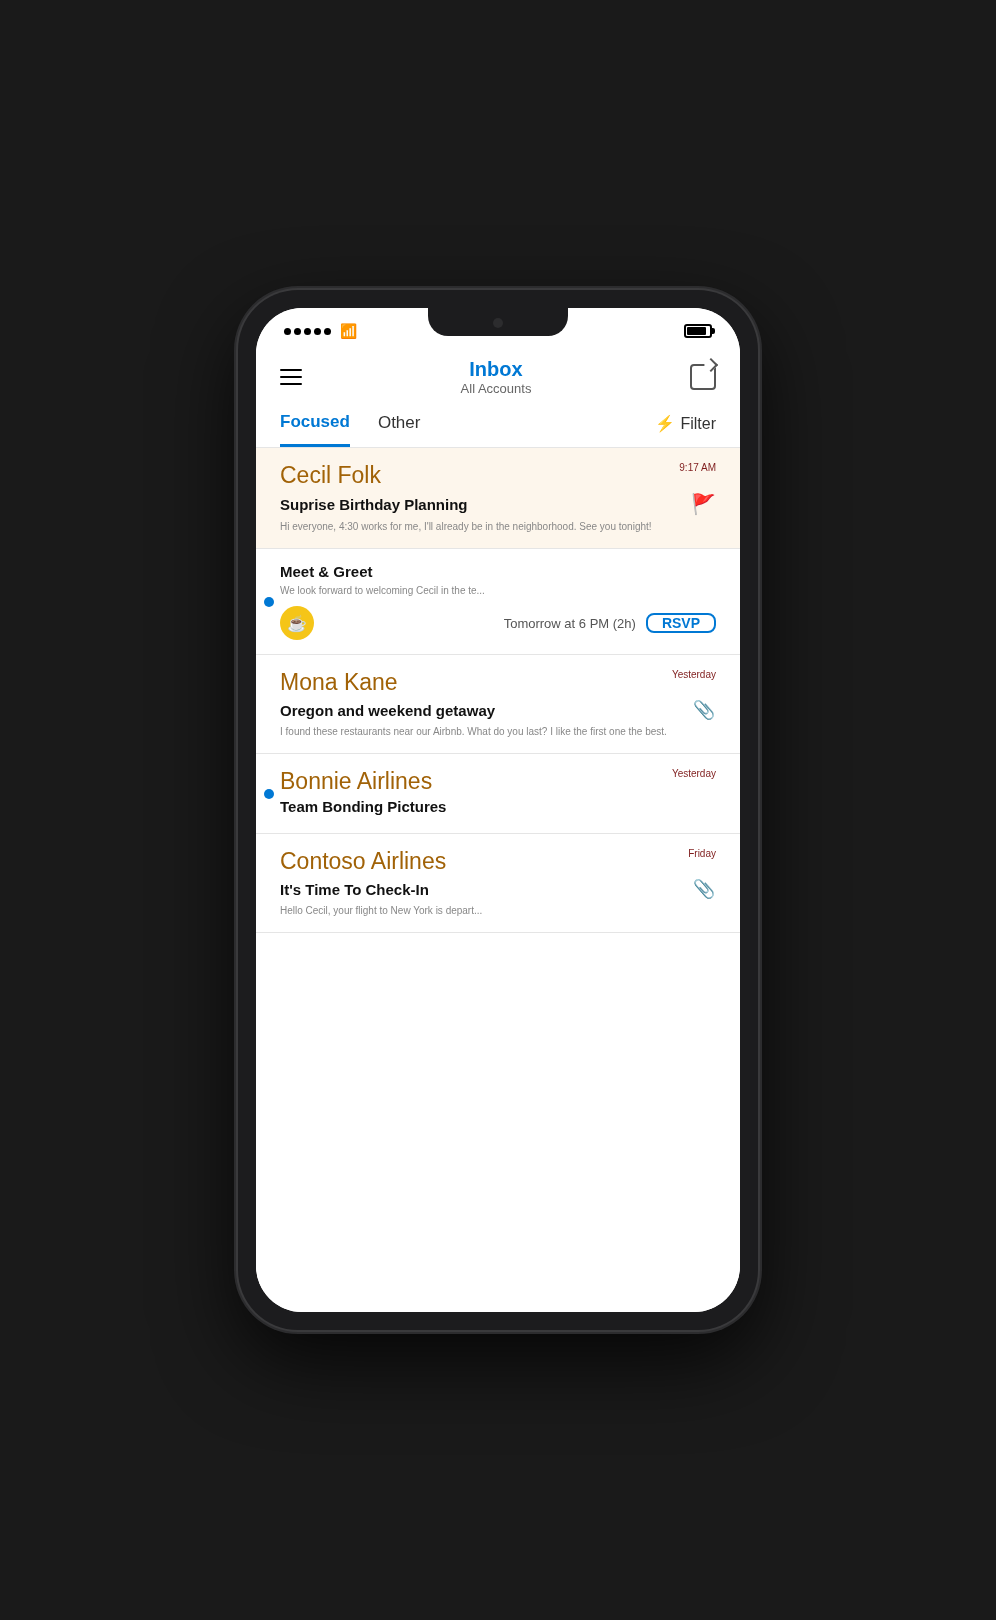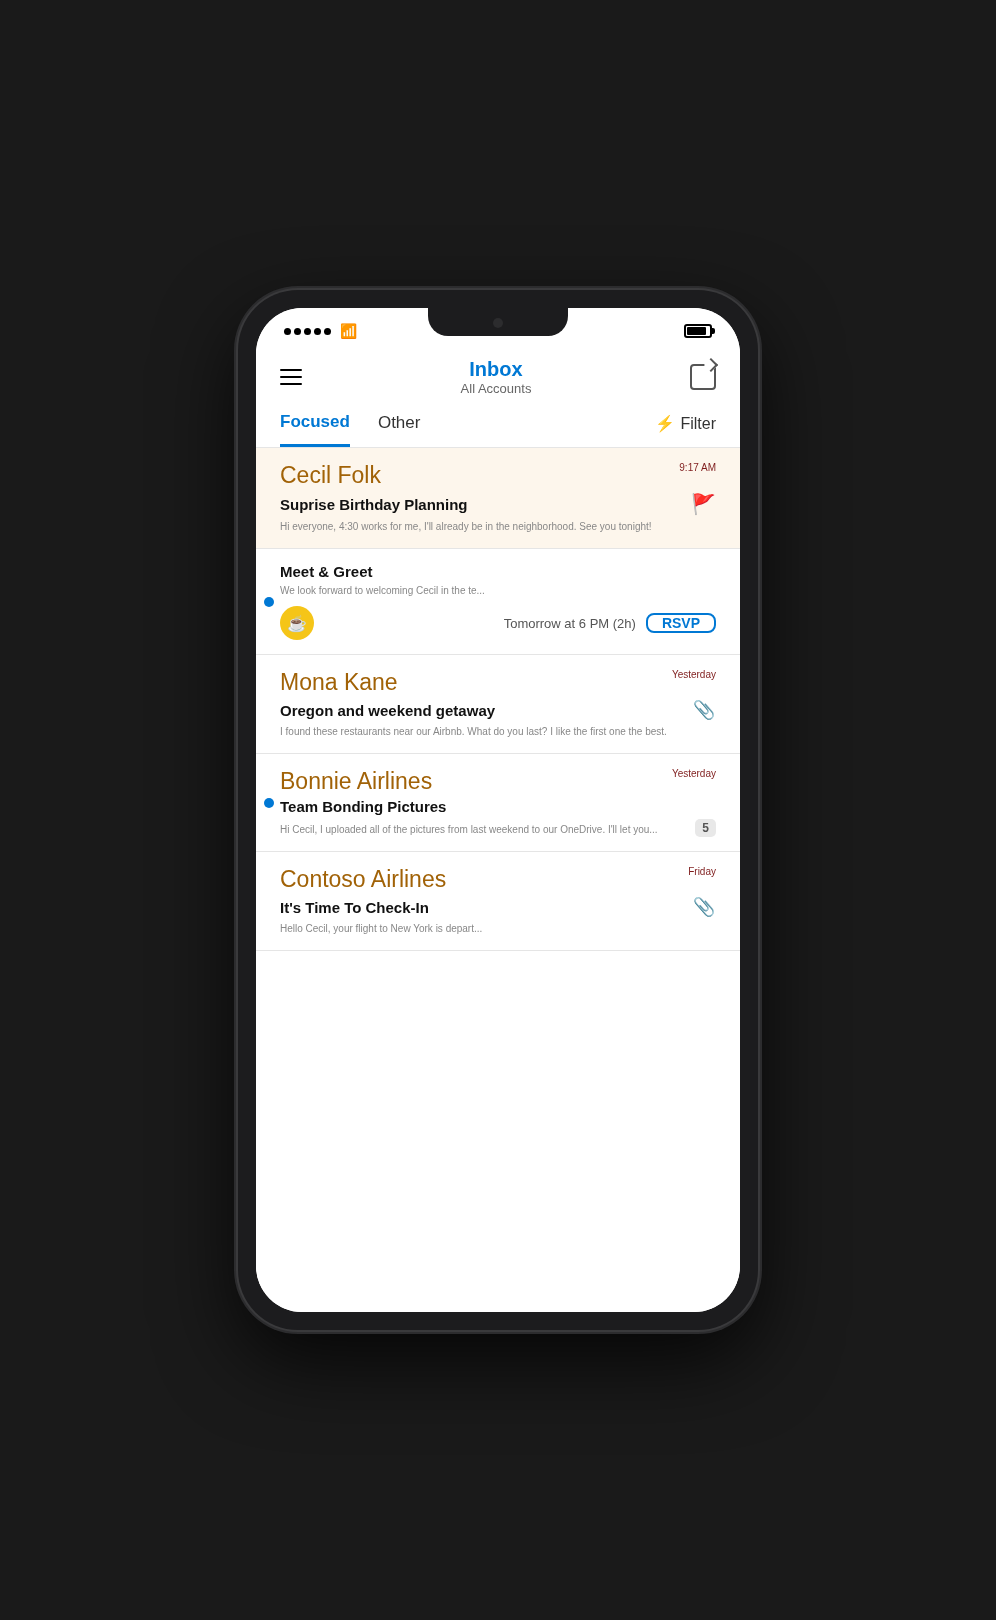--- a/index.html
+++ b/index.html
@@ -425,24 +425,20 @@
 
       <div class="email-item" style="position:relative;">
         <div class="unread-dot"></div>
         <div class="email-row-top">
           <span class="email-sender">Bonnie Airlines</span>
           <span class="email-time">Yesterday</span>
         </div>
         <div class="email-subject-row">
           <span class="email-subject">Team Bonding Pictures</span>
         </div>
-        <div style="display:flex; justify-content:space-between; align-items:flex-end;">
-          <div class="email-preview" style="flex:1; margin-right:10px;">Hi Cecil, I uploaded all of the pictures from last weekend to our OneDrive. I'll let you...</div>
-          <span class="thread-count">5</span>
-        </div>
       </div>
 
       <div class="email-item">
         <div class="email-row-top">
           <span class="email-sender">Contoso Airlines</span>
           <span class="email-time">Friday</span>
         </div>
         <div class="email-subject-row">
           <span class="email-subject">It's Time To Check-In</span>
           <span class="attachment-icon">📎</span>

